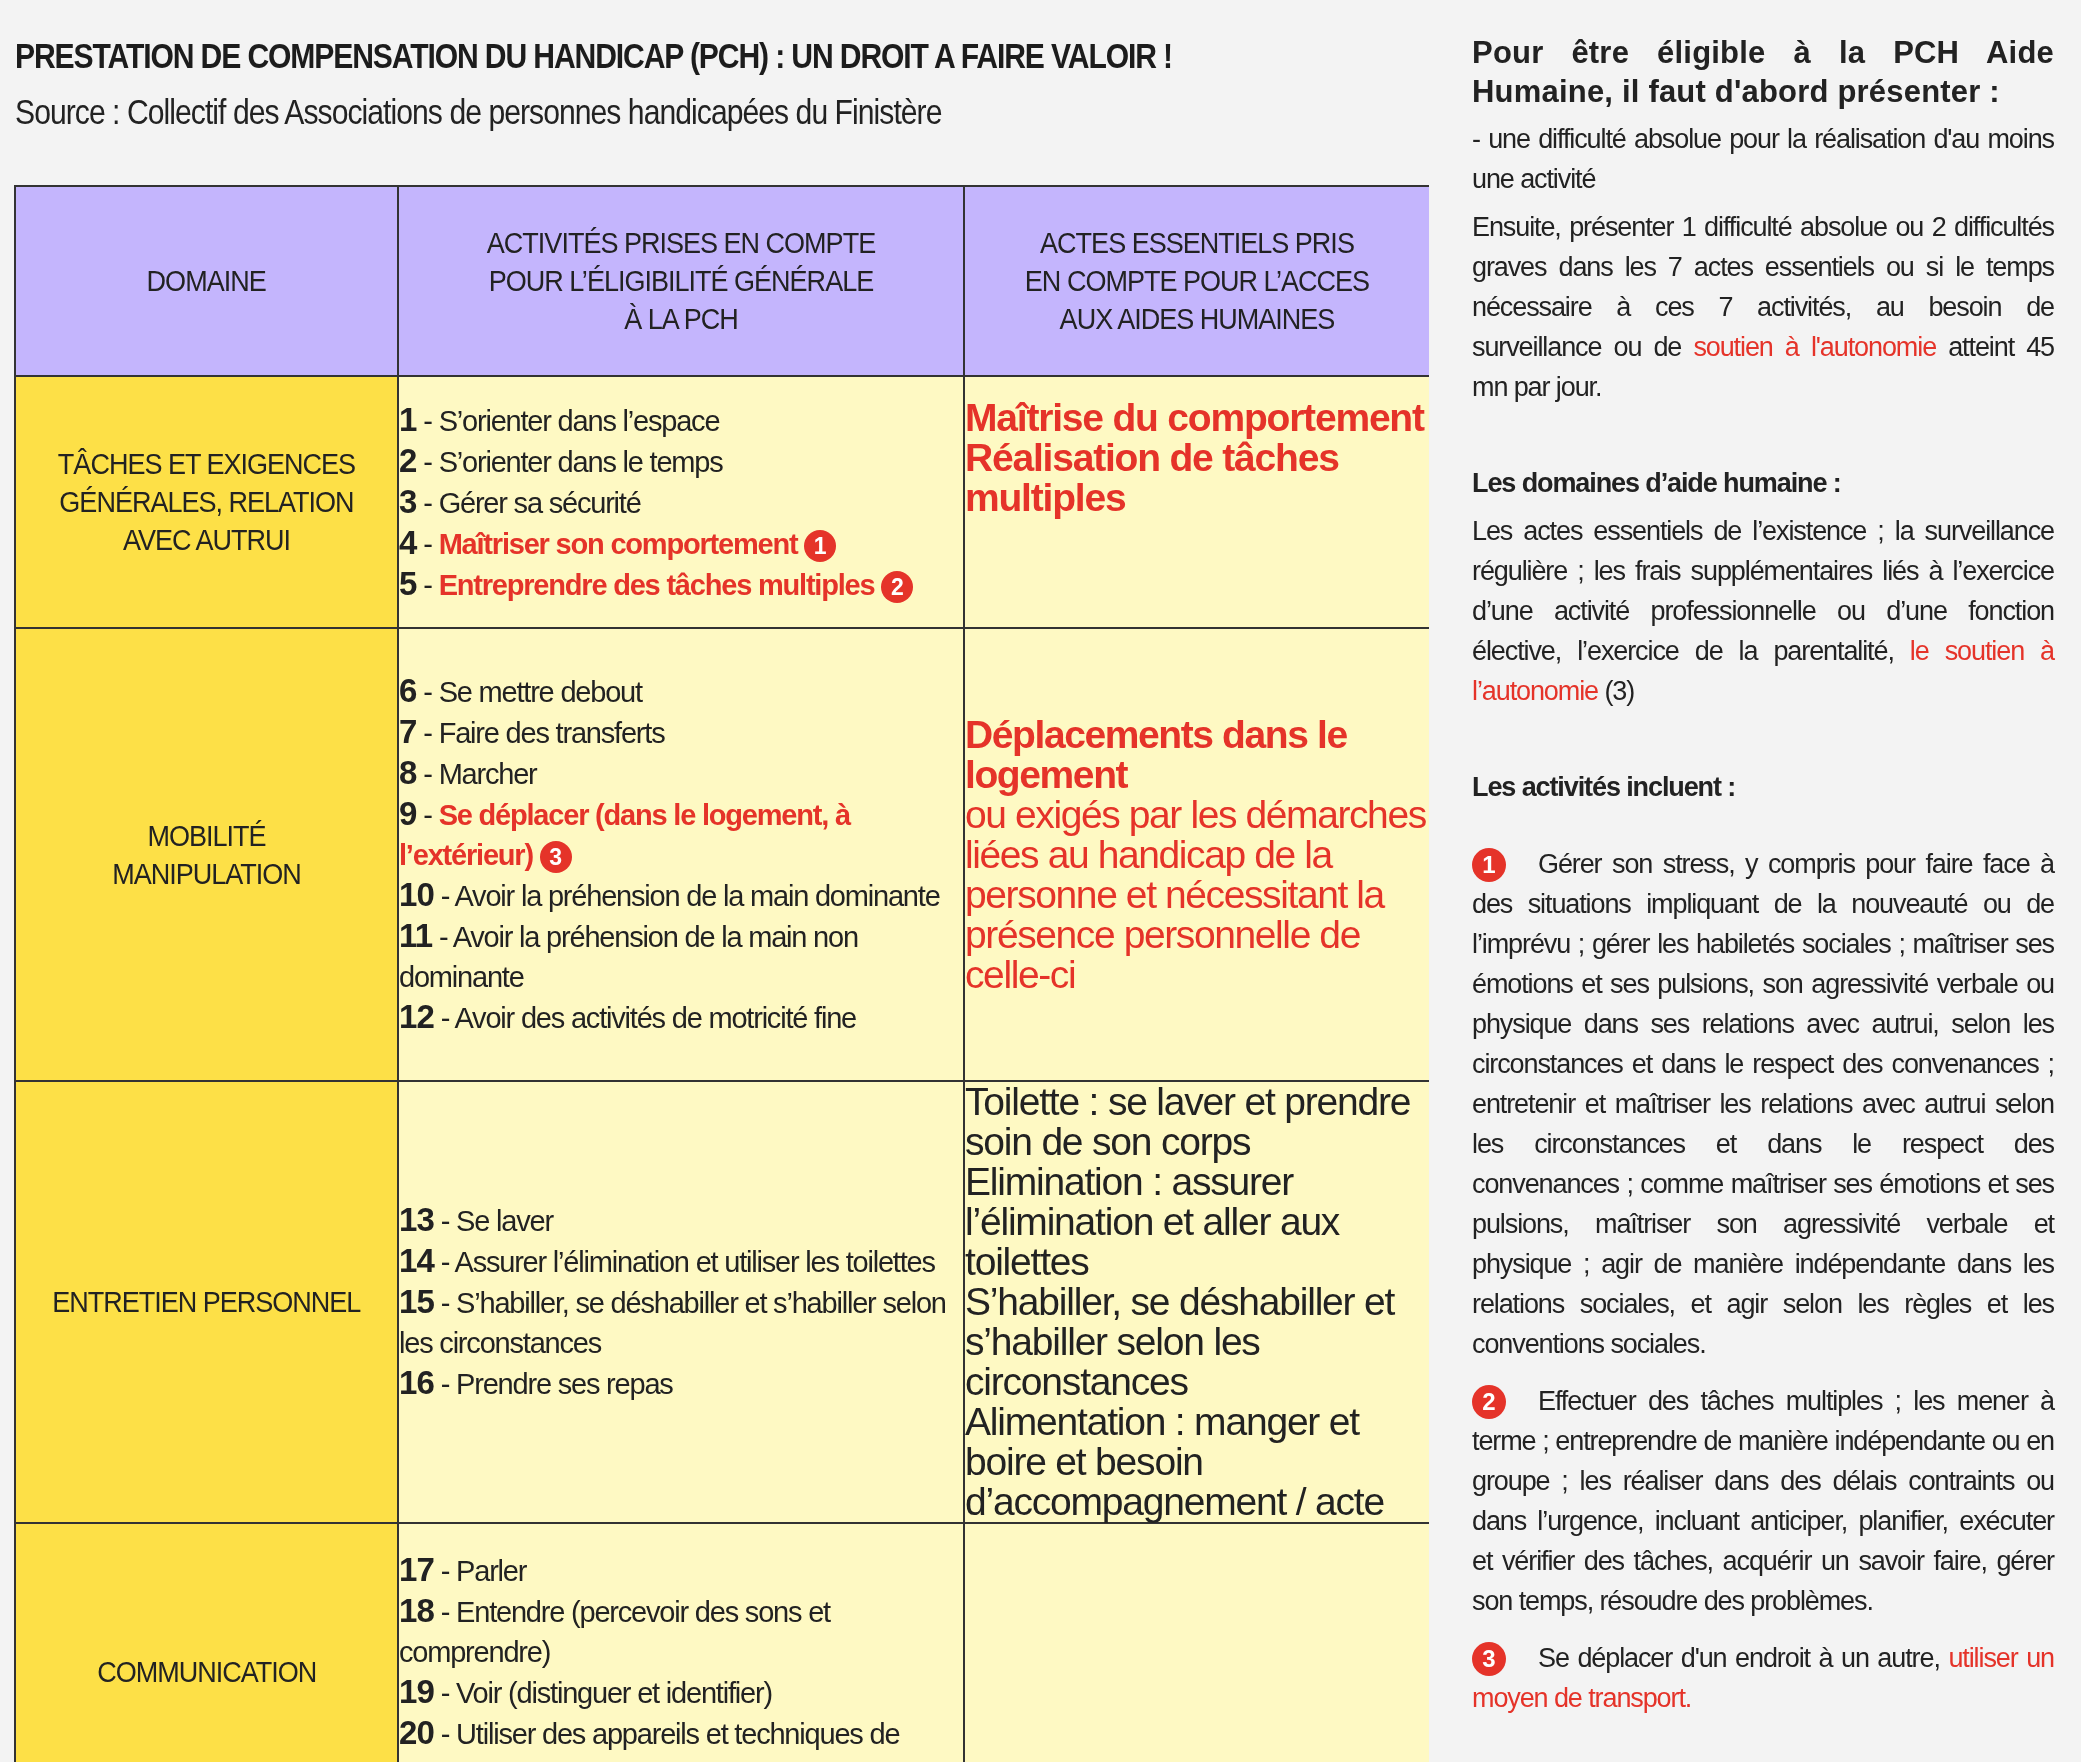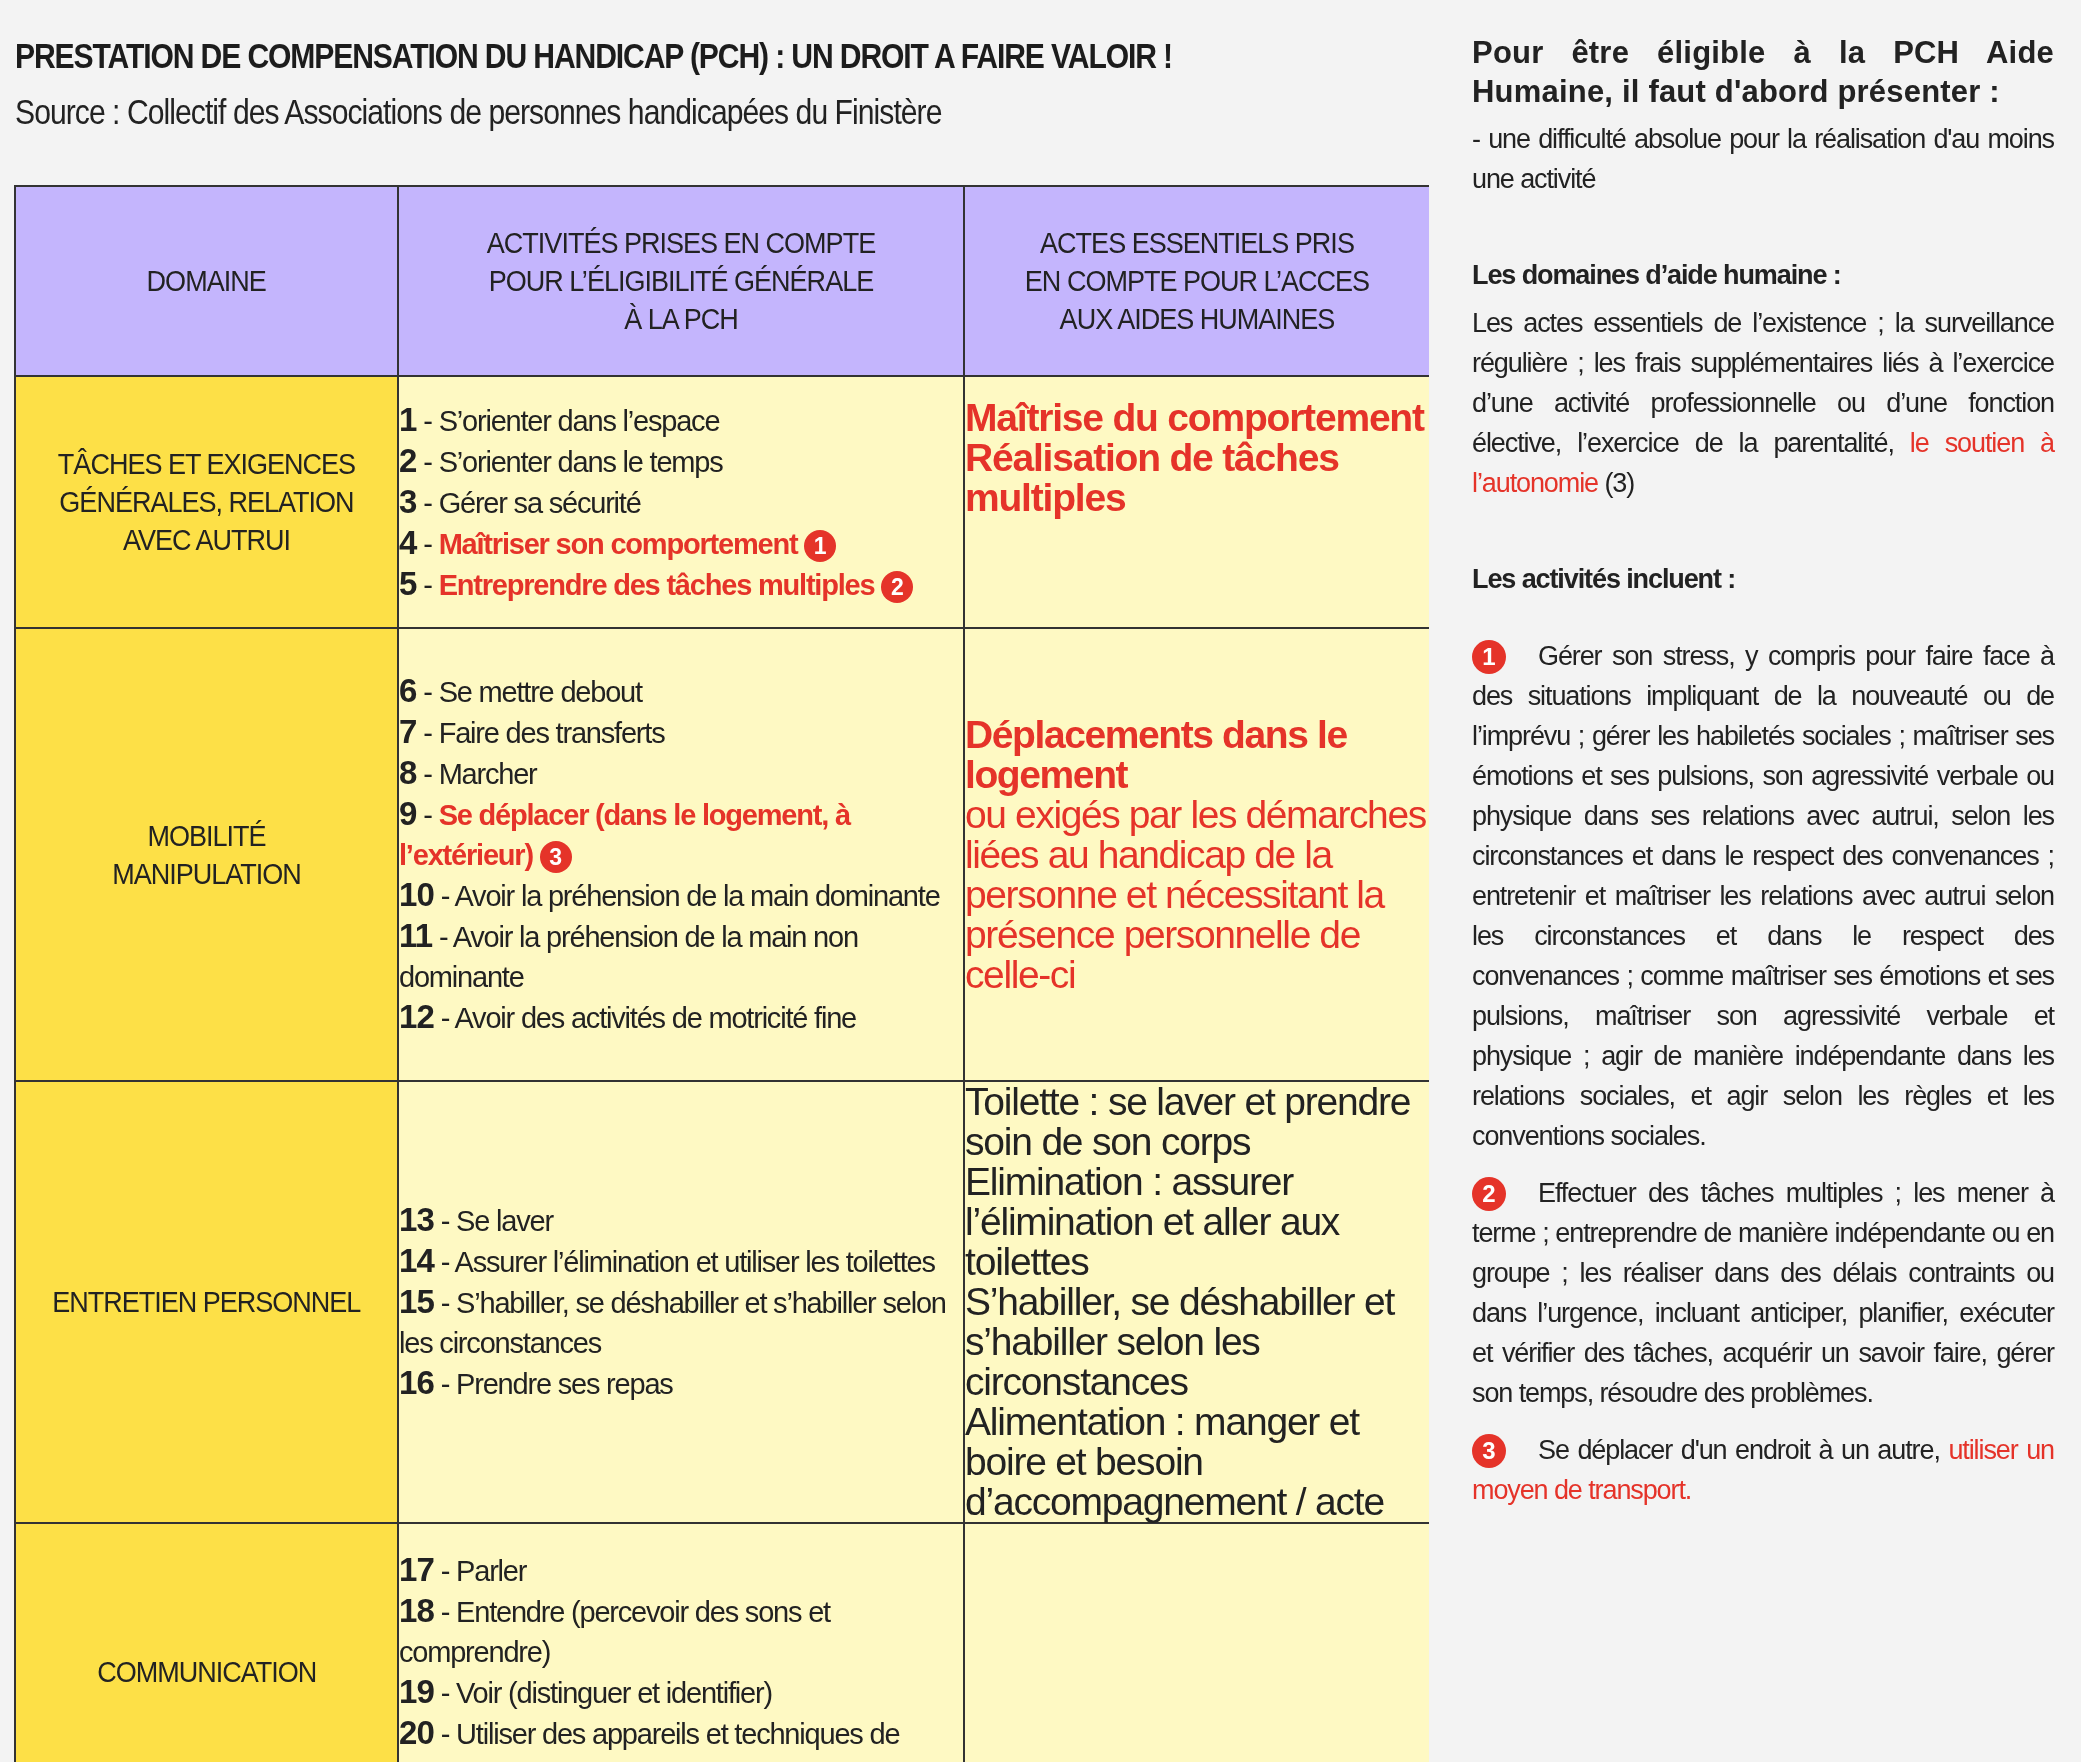--- a/index.html
+++ b/index.html
@@ -148,20 +148,21 @@
           <div class="item"><span class="num">20</span> - <span>Utiliser des appareils et techniques de communication</span></div>
         </td>
     <td class="body actes"></td>
   </tr>
 </tbody>
   </table>
 
 <div class="side">
   <p class="lead">Pour être éligible à la PCH Aide Humaine, il faut d'abord présenter :</p>
   <p>- une difficulté absolue pour la réalisation d'au moins une activité</p>
+  <p><span>Ensuite, présenter 1 difficulté absolue ou 2 difficultés graves dans les 7 actes essentiels ou si le temps nécessaire à ces 7 activités, au besoin de surveillance ou de </span><span class="red">soutien à l'autonomie</span><span> atteint 45 mn par jour.</span></p>
   <div class="sp"></div>
   <p class="h">Les domaines d’aide humaine :</p>
   <p><span>Les actes essentiels de l’existence ; la surveillance régulière ; les frais supplémentaires liés à l’exercice d’une activité professionnelle ou d’une fonction élective, l’exercice de la parentalité, </span><span class="red">le soutien à l’autonomie</span><span> (3)</span></p>
   <div class="sp"></div>
   <p class="h">Les activités incluent :</p>
   <div class="gap"></div>
   <div id="notes">
       <p><span class="badge">1</span><span>Gérer son stress, y compris pour faire face à des situations impliquant de la nouveauté ou de l’imprévu ; gérer les habiletés sociales ; maîtriser ses émotions et ses pulsions, son agressivité verbale ou physique dans ses relations avec autrui, selon les circonstances et dans le respect des convenances ; entretenir et maîtriser les relations avec autrui selon les circonstances et dans le respect des convenances ; comme maîtriser ses émotions et ses pulsions, maîtriser son agressivité verbale et physique ; agir de manière indépendante dans les relations sociales, et agir selon les règles et les conventions sociales.</span></p>
       <p style="margin-top: 17px;"><span class="badge">2</span><span>Effectuer des tâches multiples ; les mener à terme ; entreprendre de manière indépendante ou en groupe ; les réaliser dans des délais contraints ou dans l’urgence, incluant anticiper, planifier, exécuter et vérifier des tâches, acquérir un savoir faire, gérer son temps, résoudre des problèmes.</span></p>
       <p style="margin-top: 17px;"><span class="badge">3</span><span>Se déplacer d'un endroit à un autre, </span><span class="red">utiliser un moyen de transport.</span></p>

